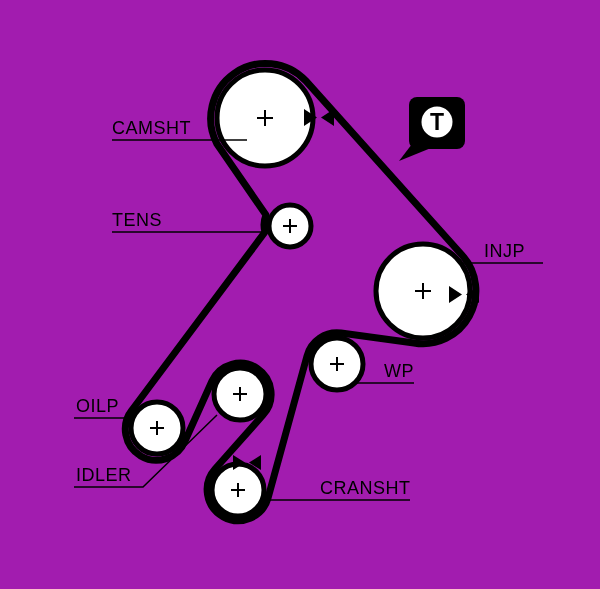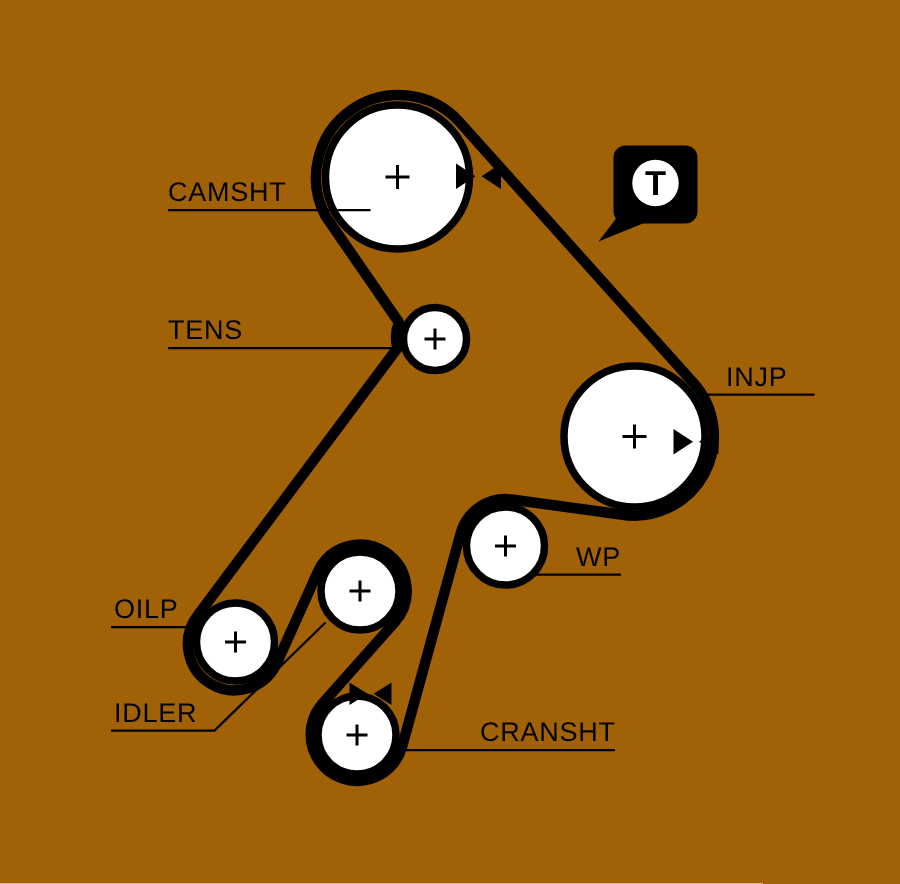--- a/index.html
+++ b/index.html
@@ -7,21 +7,21 @@
     padding: 0;
     background: #ffffff;
     width: 600px;
     height: 589px;
     overflow: hidden;
   }
   .stage {
     position: relative;
     width: 600px;
     height: 589px;
-    background: #a16207;
+    background: #a21caf;
   }
   svg text {
     font-family: "Liberation Sans", sans-serif;
     font-size: 18px;
     letter-spacing: 0.5px;
     fill: #000000;
   }
   svg text.badge-letter {
     font-size: 23px;
     font-weight: bold;

